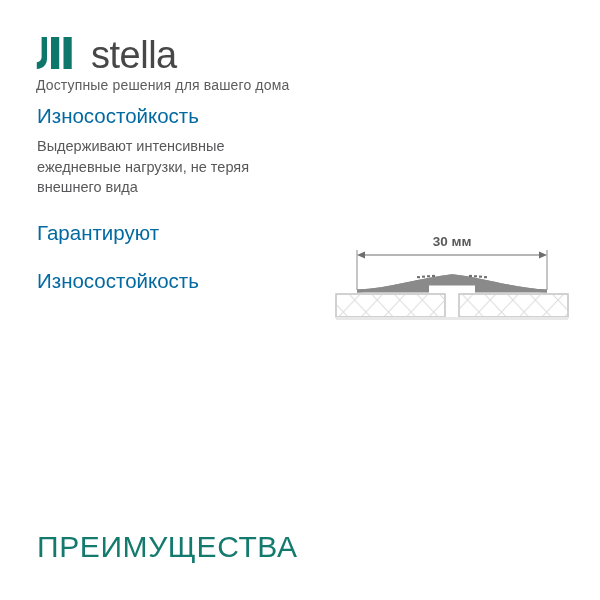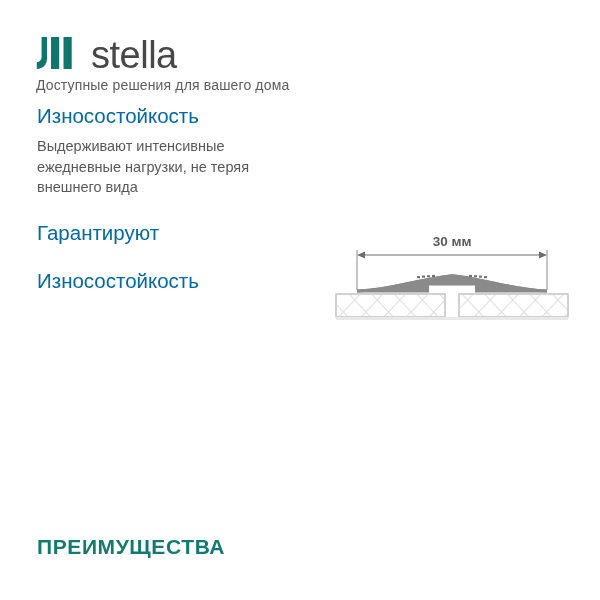--- a/index.html
+++ b/index.html
@@ -51,23 +51,23 @@
     white-space:pre-line;
   }
 
   
   .diagram { position:absolute; left:332px; top:228px; width:240px; height:92px; }
   .diagram svg { display:block; }
 
   
   .banner {
     position:absolute; left:37px; top:530px;
-    font-size:21px;
+    font-size:30px;
     line-height:34px;
-    font-weight:700;
+    font-weight:400;
     color:#147a6e;
     letter-spacing:0.6px;
   }
 </style>
 </head>
 <body>
 
 <div class="page">
 
   <div class="logo">

